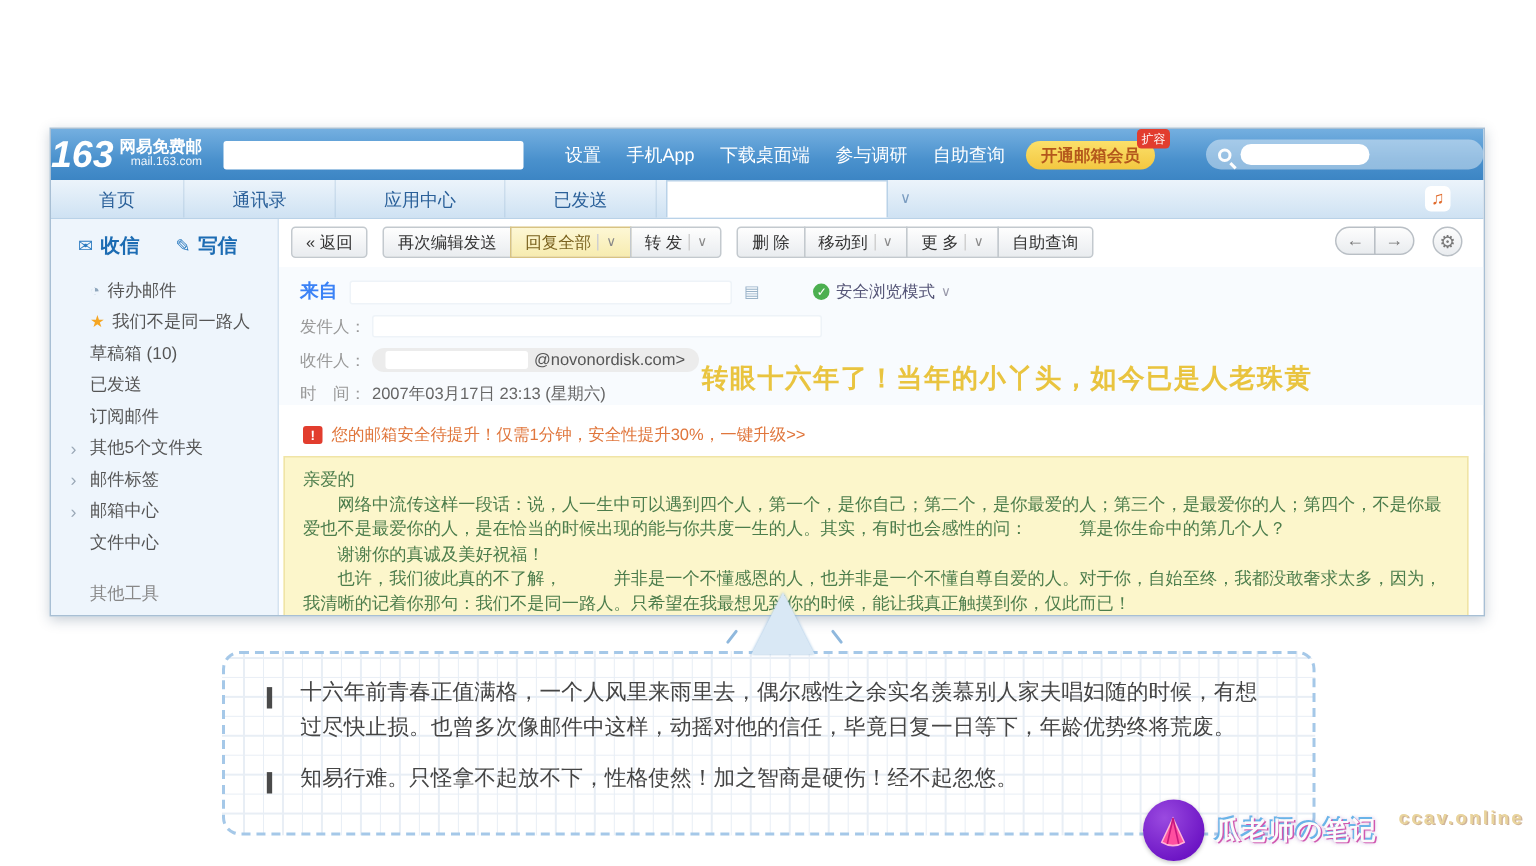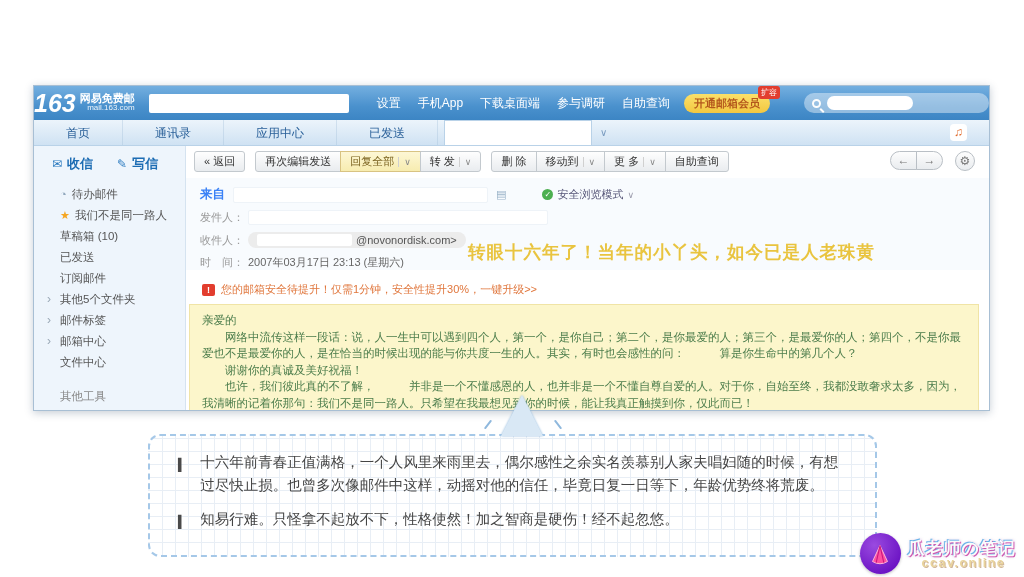--- a/index.html
+++ b/index.html
@@ -130,21 +130,21 @@
       repeating-linear-gradient(90deg, transparent, transparent 12px, #e8eef5 12px, #e8eef5 13px);
     padding:15px 26px 0 28px; }
   .callout p { display:flex; gap:13px; font-size:14.5px; color:#454545; line-height:23px; margin:0 0 11px; }
   .c-marker { flex:none; color:#4a4a4a; font-size:12px; margin-top:3px; }
 
   
   .watermark { position:absolute; right:8px; bottom:3px; display:flex; align-items:center; gap:7px; z-index:8; }
   .wm-circle { width:41px; height:41px; border-radius:50%; flex:none;
     background:radial-gradient(circle at 35% 30%, #9a4ae0, #6c14c4 75%);
     display:flex; align-items:center; justify-content:center; box-shadow:0 1px 3px rgba(0,0,0,.25); }
-  .wm-txt { display:flex; flex-direction:column; }
+  .wm-txt { display:flex; }
   .wm-title { font-size:17px; font-weight:700; color:#fbfbfb; letter-spacing:1px;
     text-shadow:1px 1px 0 #d058b0, -1px -1px 0 #6ab4e8, 0 0 3px rgba(120,40,160,.5); }
   .wm-domain { font-size:12.5px; font-weight:700; color:#e9d49c; margin-top:-4px; margin-left:14px;
     letter-spacing:1.5px; text-shadow:1px 1px 0 rgba(150,90,30,.45); }
 </style>
 </head>
 <body>
 
 <div class="stage">
 

